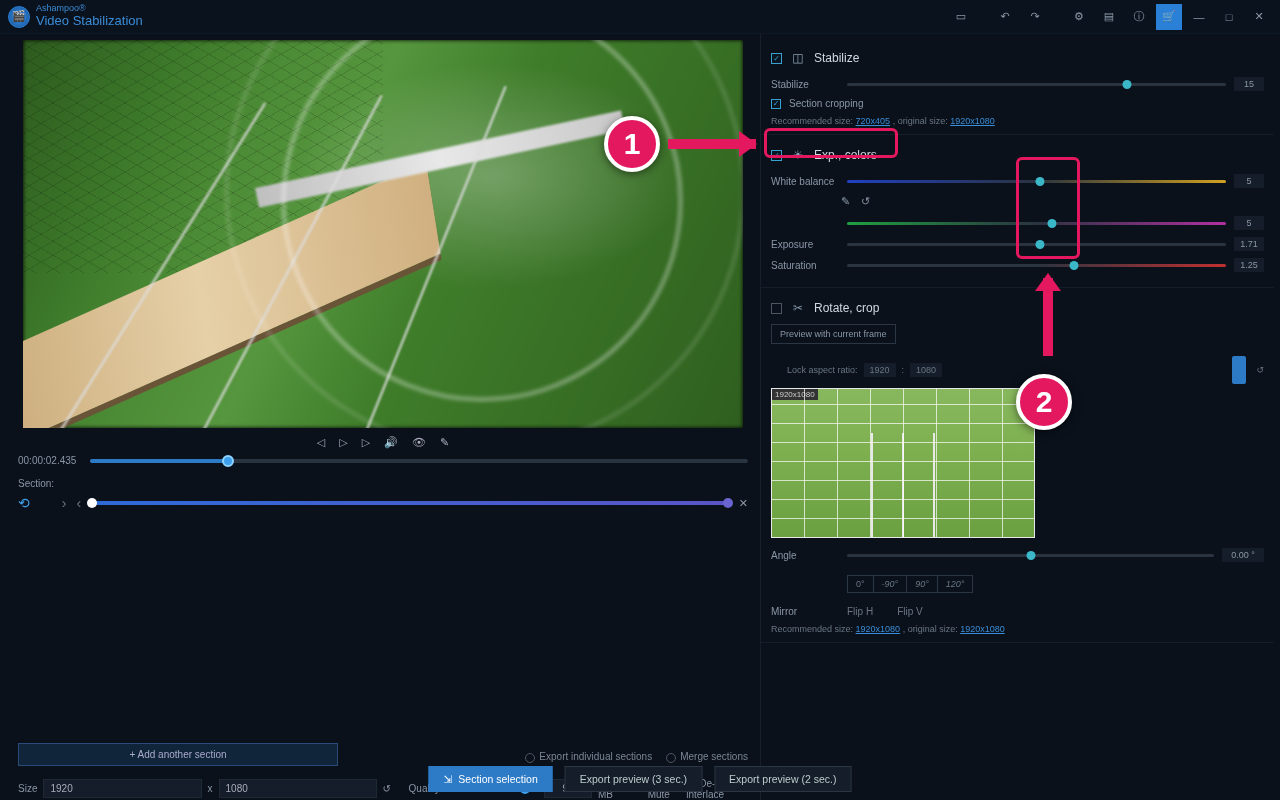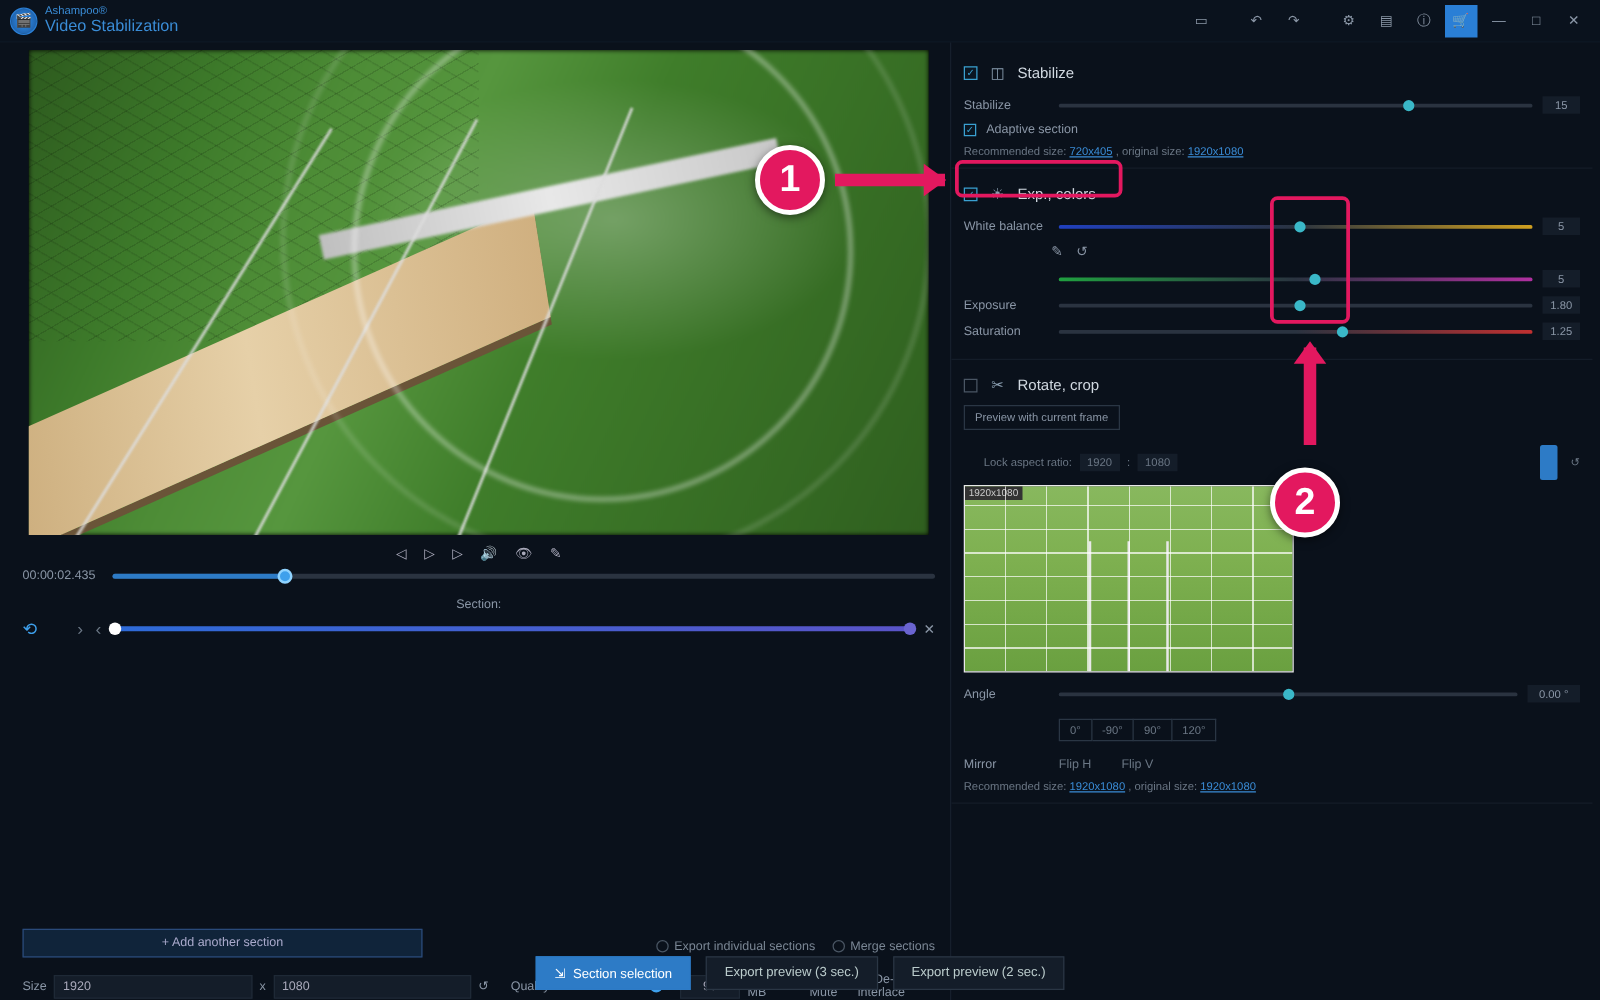--- a/index.html
+++ b/index.html
@@ -41,21 +41,21 @@
 
 .transport { display:flex; justify-content:center; gap:14px; margin:8px 0 4px; color:#aab;}
 .transport span { cursor:pointer; }
 .timeline-row { display:flex; align-items:center; gap:10px; margin:2px 0 8px;}
 .timecode { font-size:10px; color:#8a96a6; width:62px;}
 .tl-track { flex:1; height:4px; background:#2a3340; border-radius:2px; position:relative;}
 .tl-fill { position:absolute; left:0; top:0; height:100%; background:#2d7bc6; border-radius:2px;}
 .tl-thumb{position:absolute;top:-4px;width:12px;height:12px;border-radius:50%;background:#3ea0ec;border:2px solid #8fd3ff;transform:translateX(-50%);}
 
 
-.section-head{ text-align:center; font-size:10px; color:#8a96a6; margin-top:4px;}
+.section-head{ text-align:left; font-size:10px; color:#8a96a6; margin-top:4px;}
 .section-row{ display:flex; align-items:center; gap:10px; margin:6px 0;}
 .sec-icon{ color:#3ea0ec; cursor:pointer; font-size:14px;}
 .sec-icon.dim{color:#6a7684;}
 .sec-track{ flex:1; height:4px; background:linear-gradient(90deg,#2e6bd8,#5a54c8); border-radius:2px; position:relative;}
 .sec-handle{position:absolute;top:-3px;width:10px;height:10px;border-radius:50%;background:#fff;}
 .sec-close{color:#8a96a6;cursor:pointer;}
 
 
 .bottom{ margin-top:auto; }
 .addsec{ border:1px solid #2a4a7a; background:#10243a; text-align:center; padding:5px; cursor:pointer; width:320px; color:#aac; font-size:10px;}
@@ -97,21 +97,21 @@
 .ar-box{background:#141d29;padding:2px 6px;}
 .rot-toggle{width:14px;height:28px;background:#2d7bc6;border-radius:2px;margin-left:auto;margin-right:4px;}
 .crop-prev{width:264px;height:150px;border:1px solid #e8e8e8;position:relative;background:linear-gradient(180deg,#88b85e 0%,#7eb050 40%,#6aa040 100%);overflow:hidden;}
 .crop-prev .label{position:absolute;top:0;left:0;background:#333;color:#ccc;font-size:8px;padding:1px 3px;}
 .crop-grid{position:absolute;inset:0;background:repeating-linear-gradient(90deg,transparent 0 32px,rgba(255,255,255,0.7) 32px 33px),repeating-linear-gradient(0deg,transparent 0 18px,rgba(255,255,255,0.7) 18px 19px);}
 .crop-rail{position:absolute;left:50%;top:30%;width:2px;height:140px;background:#e8e8e8;transform:translateX(-50%) rotate(0deg);}
 .crop-rail.l{left:38%;}.crop-rail.r{left:62%;}
 
 .rotbtns{display:flex;gap:0;margin:6px 0;}
 .rotbtn{border:1px solid #2a3644;padding:3px 8px;font-size:9px;color:#6a7684;cursor:pointer;}
-.rotbtn+.rotbtn{border-left:none;}
+.rotbtn+.rotbtn{border-left:none;font-style:italic;}
 
 
 .annot{position:absolute;z-index:1000;pointer-events:none;}
 .badge-num{width:56px;height:56px;border-radius:50%;background:#e3185f;border:4px solid #fff;color:#fff;font-size:30px;font-weight:bold;display:flex;align-items:center;justify-content:center;box-shadow:0 2px 8px rgba(0,0,0,0.5);}
 .arrow-h{height:10px;background:#e3185f;position:relative;}
 .arrow-h::after{content:"";position:absolute;right:-14px;top:-8px;border:13px solid transparent;border-left:18px solid #e3185f;}
 .arrow-v{width:10px;background:#e3185f;position:relative;}
 .arrow-v::before{content:"";position:absolute;top:-18px;left:-8px;border:13px solid transparent;border-bottom:18px solid #e3185f;}
 .hbox{border:3px solid #e3185f;border-radius:6px;position:absolute;}
 </style>
@@ -226,21 +226,21 @@
       </div>
       <div class="prow">
         <span class="plabel">Stabilize</span>
         <div class="pslider">
             <div class="phandle" style="left:74%"></div>
           </div>
         <span class="pval">15</span>
       </div>
       <div class="prow">
         <span class="pchk on" style="width:10px;height:10px">✓</span>
-        <span>Adaptive section</span>
+        <span>Section cropping</span>
       </div>
       <div class="subline">
         <span>Recommended size:</span>
         <span class="link">720x405</span>
         <span>, original size:</span>
         <span class="link">1920x1080</span>
       </div>
     </div>
 
     <div class="panel-section" style="position:relative">
@@ -265,21 +265,21 @@
         <div class="pslider tint">
             <div class="phandle" style="left:54%"></div>
           </div>
         <span class="pval">5</span>
       </div>
       <div class="prow">
         <span class="plabel">Exposure</span>
         <div class="pslider">
             <div class="phandle" style="left:51%"></div>
           </div>
-        <span class="pval">1.80</span>
+        <span class="pval">1.71</span>
       </div>
       <div class="prow">
         <span class="plabel">Saturation</span>
         <div class="pslider sat">
             <div class="phandle" style="left:60%"></div>
           </div>
         <span class="pval">1.25</span>
       </div>
     </div>
 

